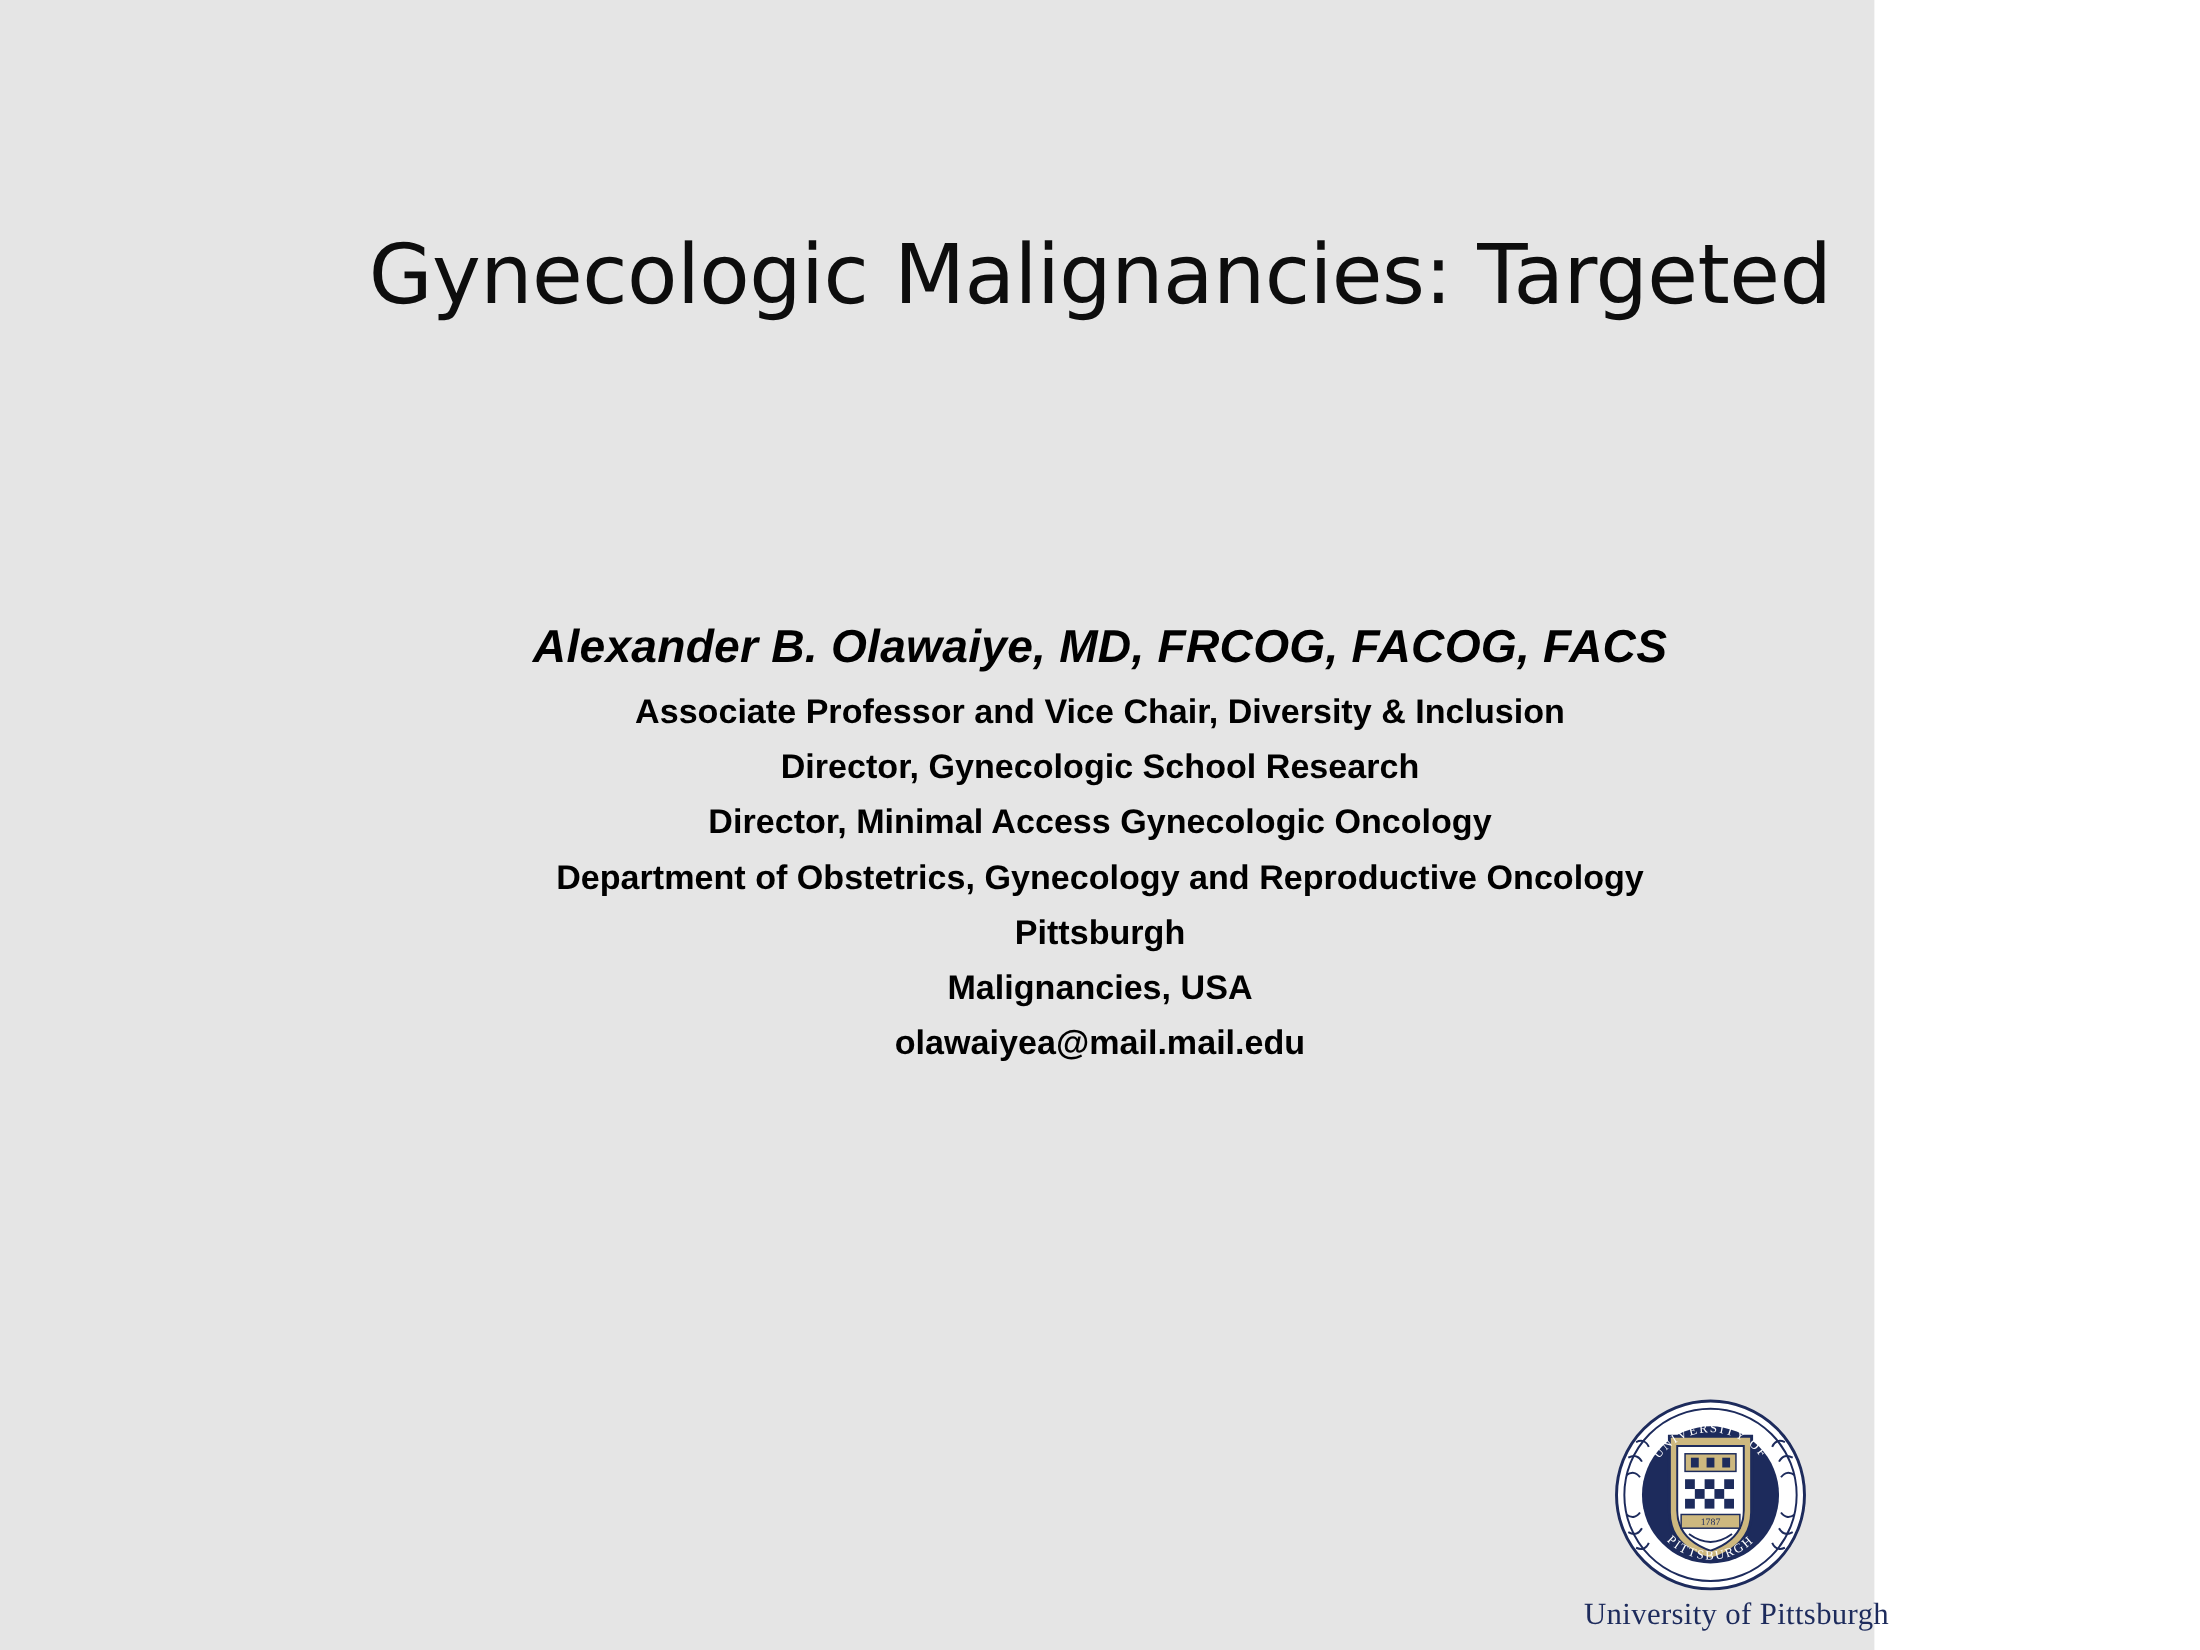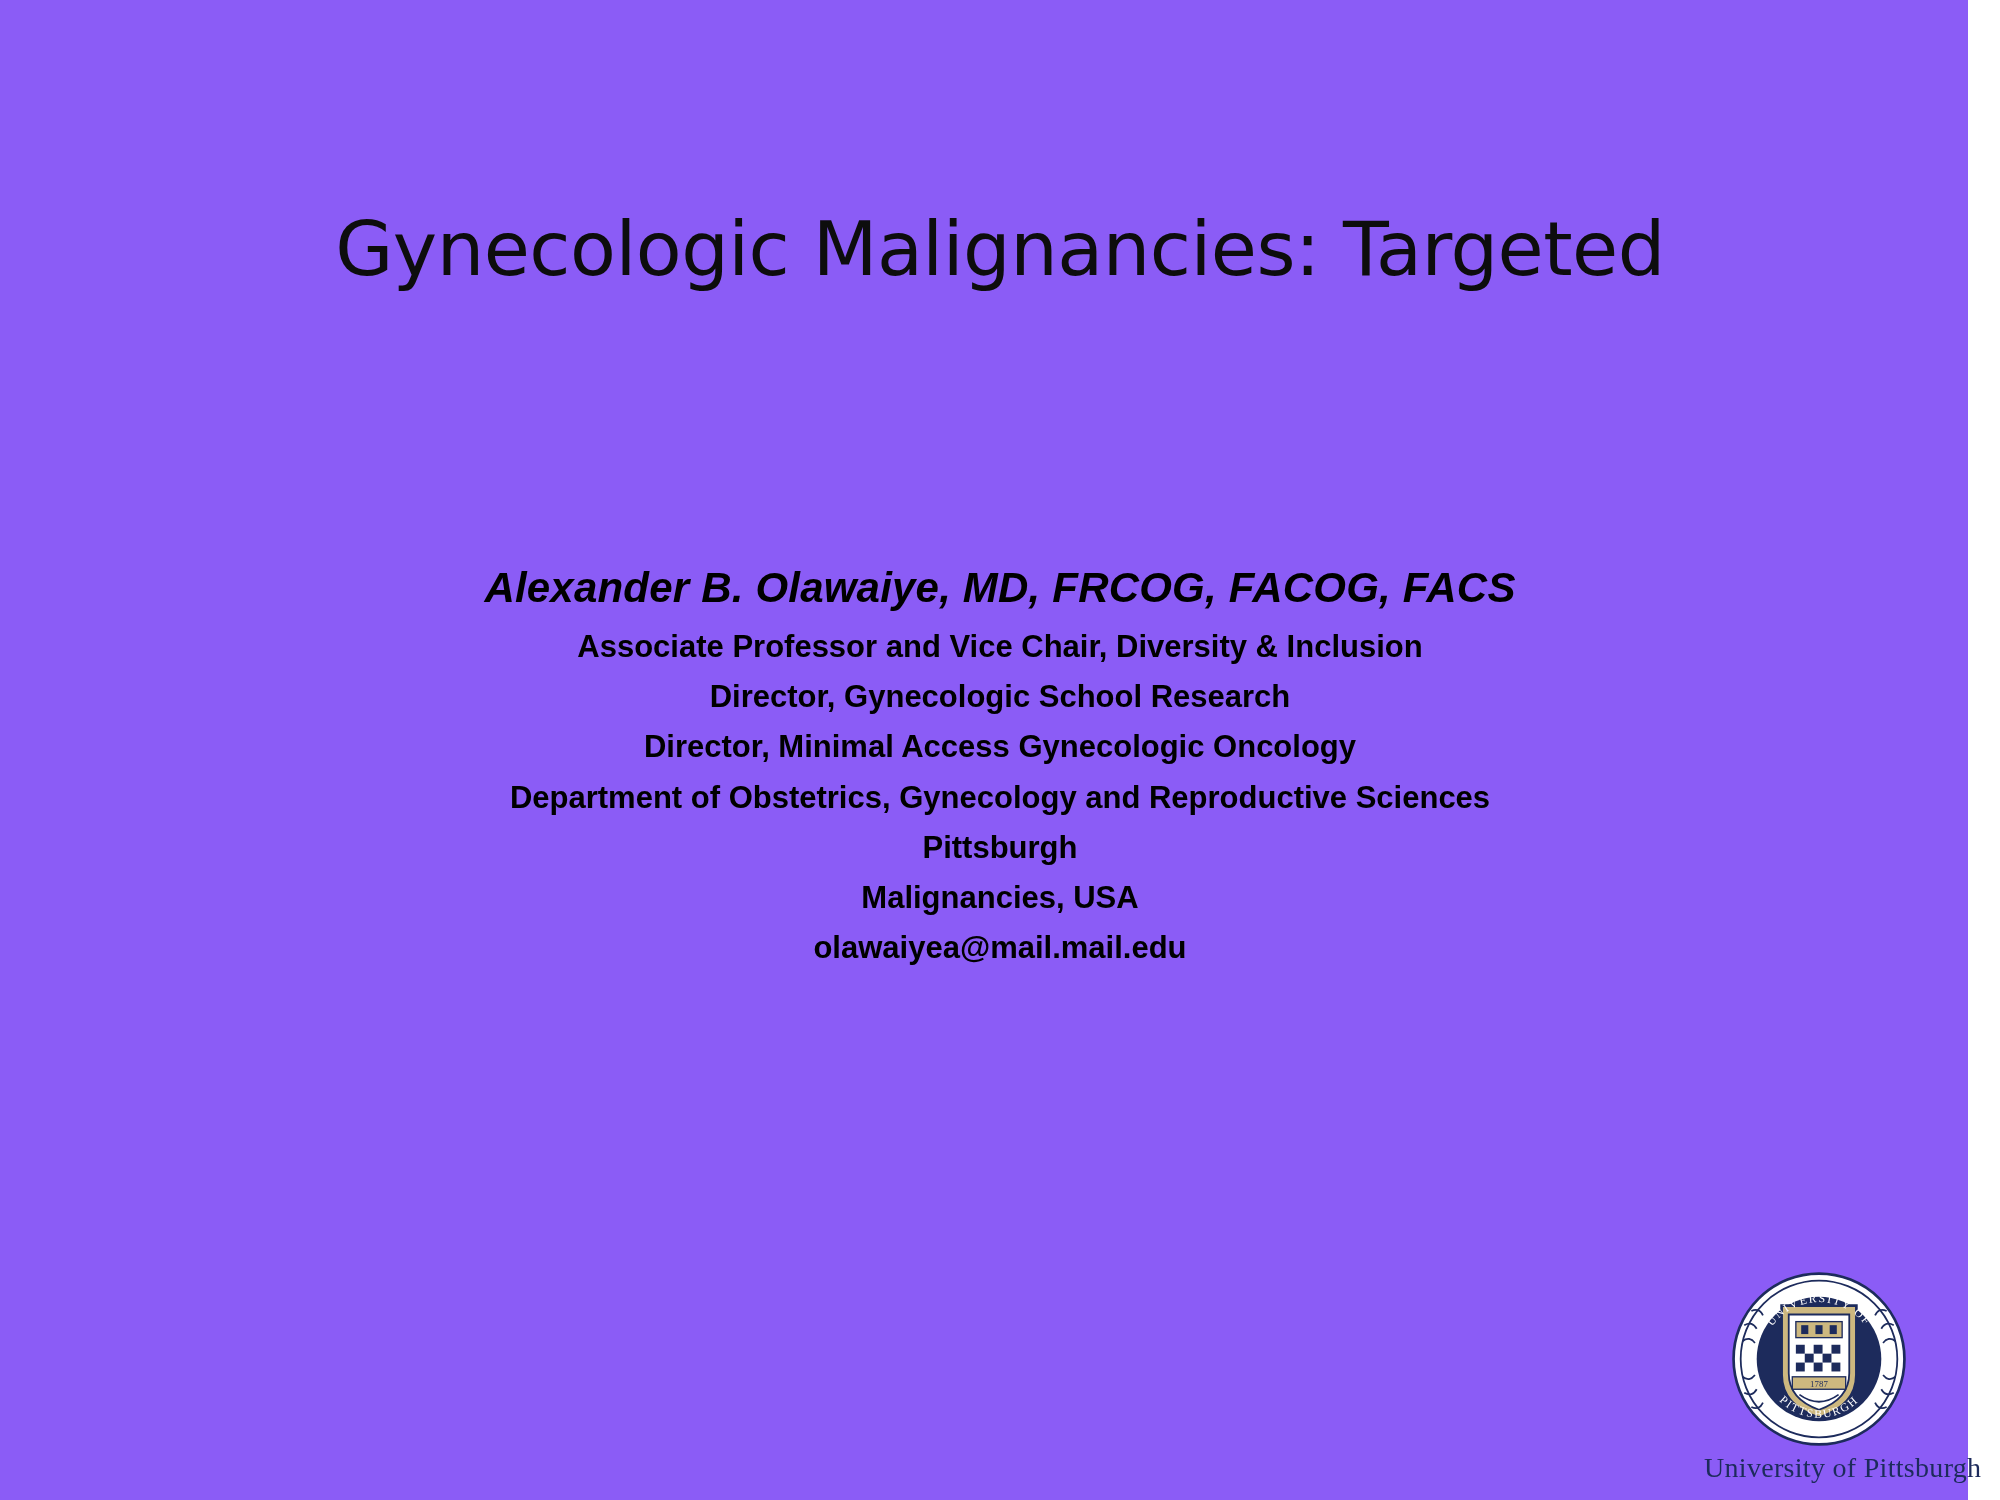--- a/index.html
+++ b/index.html
@@ -10,23 +10,23 @@
   body {
     width: 2000px;
     height: 1500px;
     font-family: "Liberation Sans", sans-serif;
     color: #000000;
     overflow: hidden;
   }
 
   .slide {
     position: relative;
-    width: 1968px;
+    width: 1704px;
     height: 1500px;
-    background: #8b5cf6;
+    background: #e5e5e5;
     box-sizing: border-box;
   }
 
   .title-block {
     position: absolute;
     top: 205px;
     left: 150px;
     width: 1700px;
     text-align: center;
   }
@@ -90,21 +90,21 @@
 
   <div class="title-block">
     <div class="title-line">Gynecologic Malignancies: Targeted</div>
   </div>
 
   <div class="subtitle-block">
     <div class="sub-line presenter">Alexander B. Olawaiye, MD, FRCOG, FACOG, FACS</div>
     <div class="sub-line">Associate Professor and Vice Chair, Diversity &amp; Inclusion</div>
     <div class="sub-line">Director, Gynecologic School Research</div>
     <div class="sub-line">Director, Minimal Access Gynecologic Oncology</div>
-    <div class="sub-line">Department of Obstetrics, Gynecology and Reproductive Sciences</div>
+    <div class="sub-line">Department of Obstetrics, Gynecology and Reproductive Oncology</div>
     <div class="sub-line">Pittsburgh</div>
     <div class="sub-line">Malignancies, USA</div>
     <div class="sub-line">olawaiyea@mail.mail.edu</div>
   </div>
 
   <div class="logo-wrap">
     <svg class="seal" viewBox="0 0 200 200">
       <circle cx="100" cy="100" r="96" fill="#ffffff" stroke="#1d2b5c" stroke-width="3"></circle>
       <circle cx="100" cy="100" r="88" fill="#ffffff" stroke="#1d2b5c" stroke-width="2"></circle>
       <circle cx="100" cy="100" r="70" fill="#1d2b5c"></circle>

